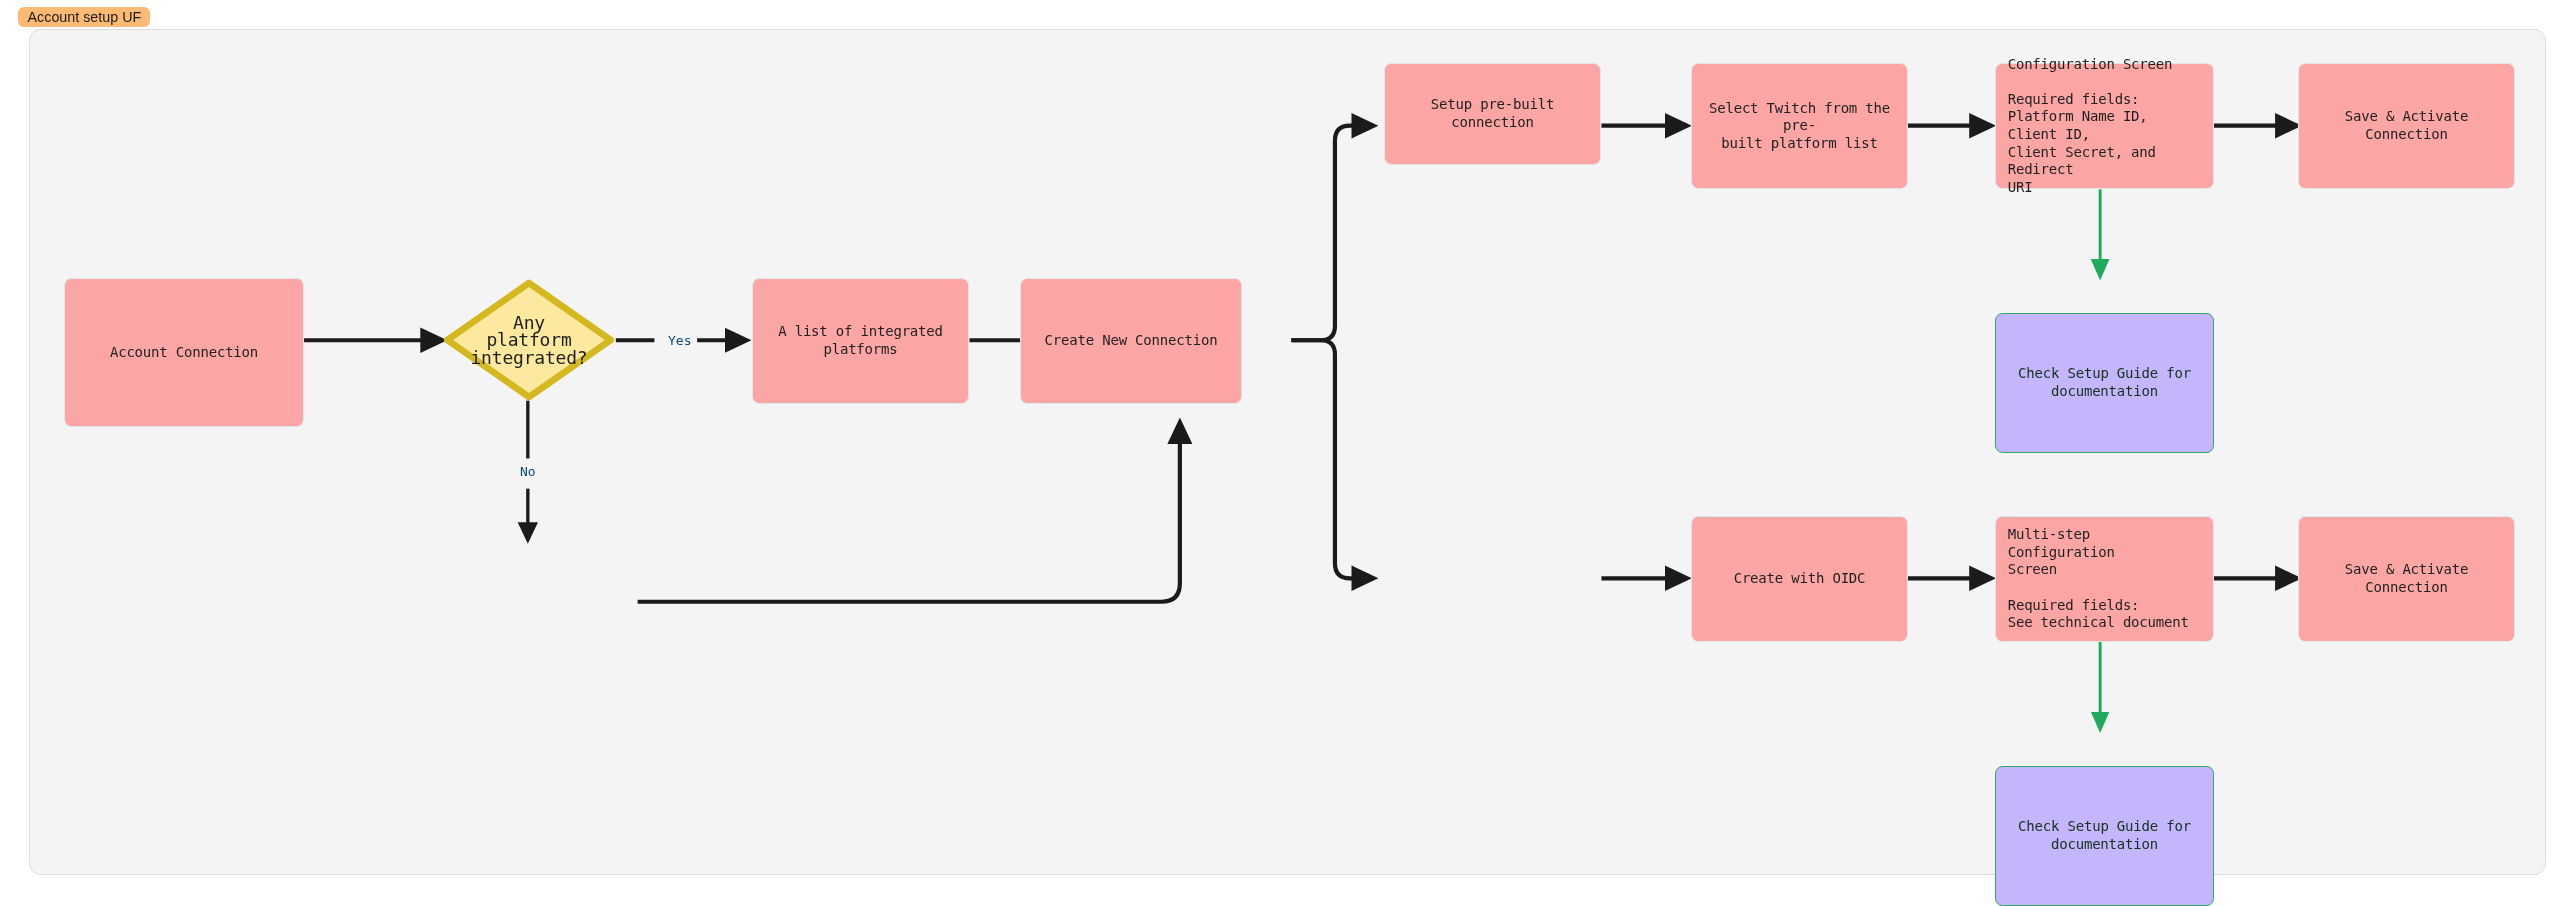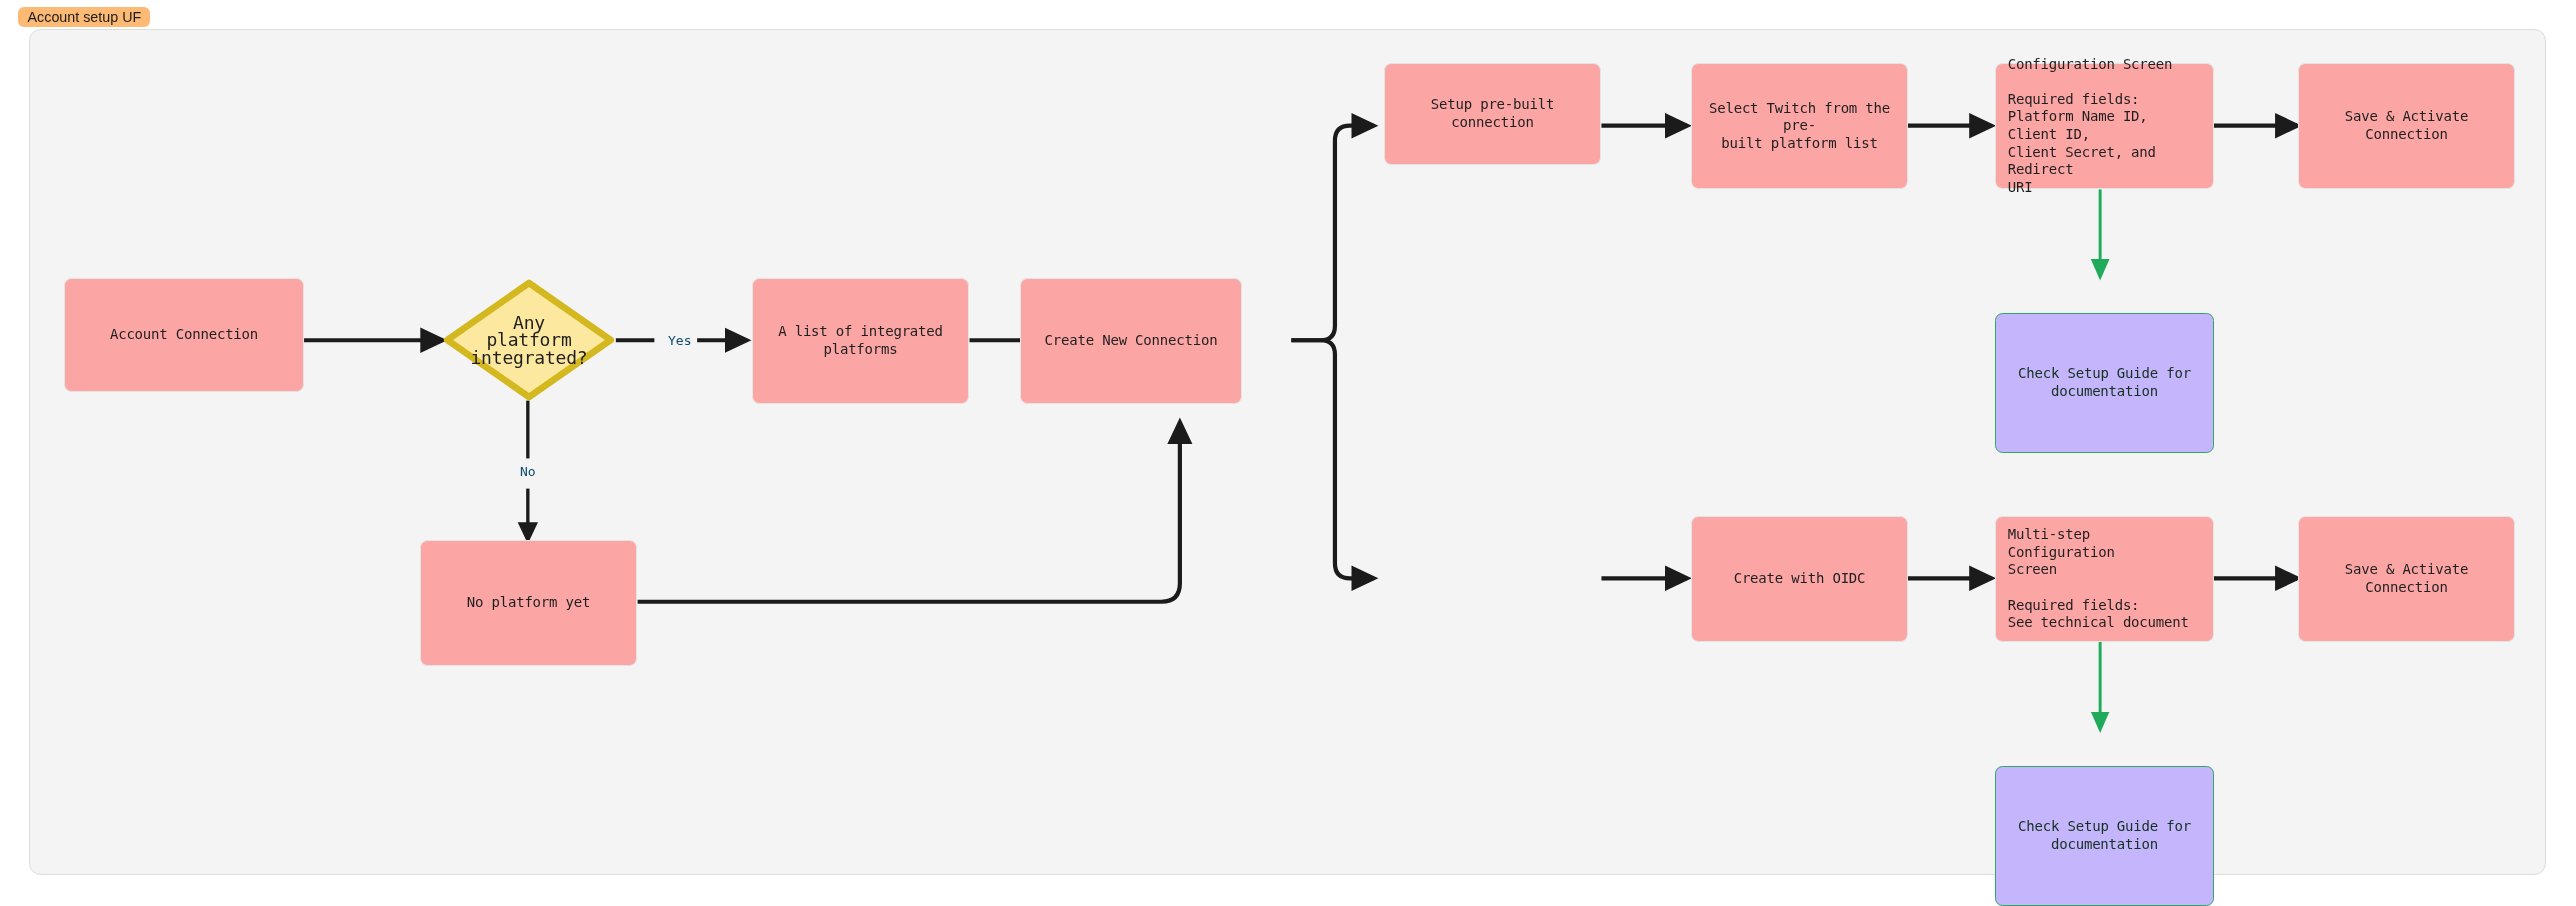--- a/index.html
+++ b/index.html
@@ -154,41 +154,38 @@
 
     <g stroke="#1faa5c" stroke-width="3.5" fill="none">
       <line x1="2505" y1="226" x2="2505" y2="330" marker-end="url(#arrow-green)"></line>
       <line x1="2505" y1="766" x2="2505" y2="870" marker-end="url(#arrow-green)"></line>
     </g>
   </svg>
 
   <div class="edge-label" style="left:668px; top:333px;">Yes</div>
   <div class="edge-label" style="left:520px; top:464px;">No</div>
 
-  <div class="node" style="left:64px; top:278px; width:240px; height:114px;">
+  <div class="node" style="left:64px; top:278px; width:240px; height:149px;">
     <span class="label">Account Connection</span>
   </div>
 
   <div class="diamond" style="left:442px; top:278px; width:174px; height:124px;">
     <svg width="174" height="124" viewBox="0 0 207 148">
       <path d="M 103.5 6 L 201 74 L 103.5 142 L 6 74 Z" fill="#fce89e" stroke="#d4b820" stroke-width="8" stroke-linejoin="round"></path>
     </svg>
     <span class="dlabel">Any
 platform
 integrated?</span>
   </div>
 
   <div class="node" style="left:752px; top:278px; width:217px; height:126px;">
     <span class="label">A list of integrated
 platforms</span>
   </div>
 
-  <div class="node" style="left:420px; top:540px; width:217px; height:126px;">
-    <span class="label">No platform yet</span>
-  </div>
 
   <div class="node" style="left:1020px; top:278px; width:222px; height:126px;">
     <span class="label">Create New Connection</span>
   </div>
 
   <div class="node" style="left:1384px; top:63px; width:217px; height:102px;">
     <span class="label">Setup pre-built connection</span>
   </div>
 
   <div class="node" style="left:1691px; top:63px; width:217px; height:126px;">

